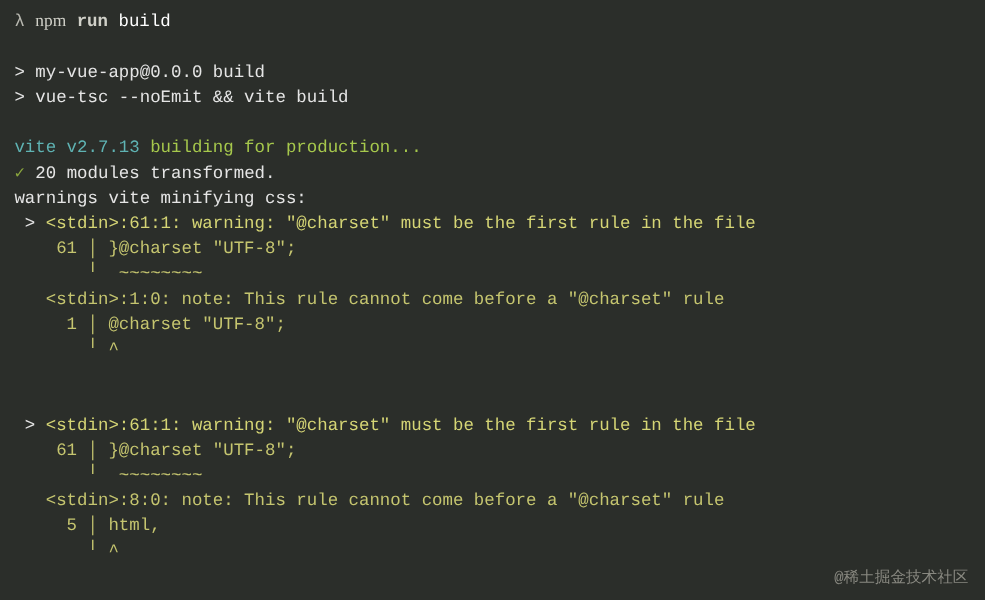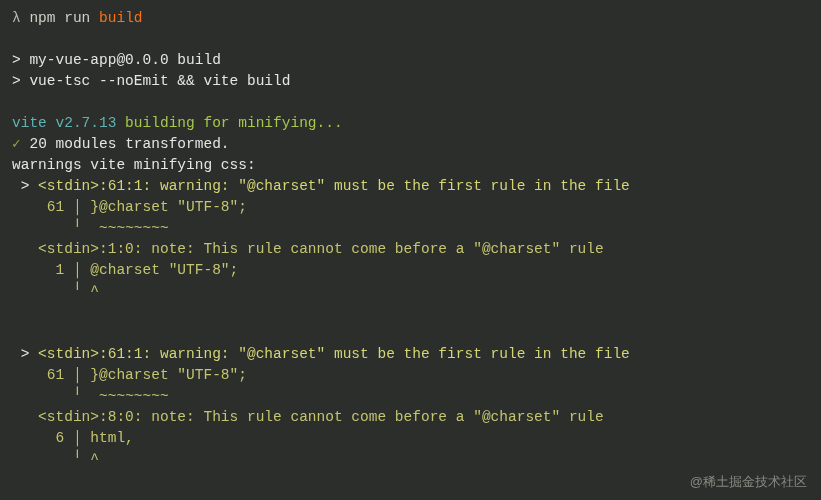--- a/index.html
+++ b/index.html
@@ -20,27 +20,28 @@
       position: relative;
     }
     .line {
       white-space: pre;
     }
     .prompt-symbol {
       color: #b8b8b0;
     }
     .cmd-npm {
       color: #d0d0c8;
+      font-family: Liberation Serif, serif;
     }
     .cmd-run {
       color: #d0d0c8;
-      font-weight: normal;
+      font-weight: bold;
     }
     .cmd-build {
-      color: #f97316;
+      color: #ffffff;
     }
     .white-text {
       color: #e5e5e5;
     }
     .cyan {
       color: #5fb3b3;
       text-align: center;
     }
     .green {
       color: #a6c84c;
@@ -56,51 +57,51 @@
     }
     .blank {
       height: 1.45em;
     }
     .watermark {
       position: absolute;
       bottom: 8px;
       right: 14px;
       color: #888880;
       font-size: 13px;
-      font-family: Liberation Sans, sans-serif;
+      font-family: Liberation Mono, monospace;
     }
   </style>
 </head>
 <body>
 
 <div class="line"><span class="prompt-symbol">λ</span><span> </span><span class="cmd-npm">npm</span><span> </span><span class="cmd-run">run</span><span> </span><span class="cmd-build">build</span></div>
 
 <div class="blank"></div>
 
 <div class="line white-text">&gt; my-vue-app@0.0.0 build</div>
 <div class="line white-text">&gt; vue-tsc --noEmit &amp;&amp; vite build</div>
 
 <div class="blank"></div>
 
-<div class="line"><span class="cyan">vite v2.7.13</span><span class="green"> building for minifying...</span></div>
+<div class="line"><span class="cyan">vite v2.7.13</span><span class="green"> building for production...</span></div>
 
 <div class="line"><span class="dim-green">✓</span><span class="white-text"> 20 modules transformed.</span></div>
 
 <div class="line white-text">warnings vite minifying css:</div>
 
 <div class="line"><span class="white-text"> &gt;</span><span class="bright-yellow"> &lt;stdin&gt;:61:1: warning: "@charset" must be the first rule in the file</span></div>
 <div class="line yellow">    61 │ }@charset "UTF-8";</div>
 <div class="line yellow">       ╵  ~~~~~~~~</div>
 <div class="line yellow">   &lt;stdin&gt;:1:0: note: This rule cannot come before a "@charset" rule</div>
 <div class="line yellow">     1 │ @charset "UTF-8";</div>
 <div class="line yellow">       ╵ ^</div>
 
 <div class="blank"></div>
 <div class="blank"></div>
 
 <div class="line"><span class="white-text"> &gt;</span><span class="bright-yellow"> &lt;stdin&gt;:61:1: warning: "@charset" must be the first rule in the file</span></div>
 <div class="line yellow">    61 │ }@charset "UTF-8";</div>
 <div class="line yellow">       ╵  ~~~~~~~~</div>
 <div class="line yellow">   &lt;stdin&gt;:8:0: note: This rule cannot come before a "@charset" rule</div>
-<div class="line yellow">     6 │ html,</div>
+<div class="line yellow">     5 │ html,</div>
 <div class="line yellow">       ╵ ^</div>
 
 <div class="watermark">@稀土掘金技术社区</div>
 
 </body></html>

